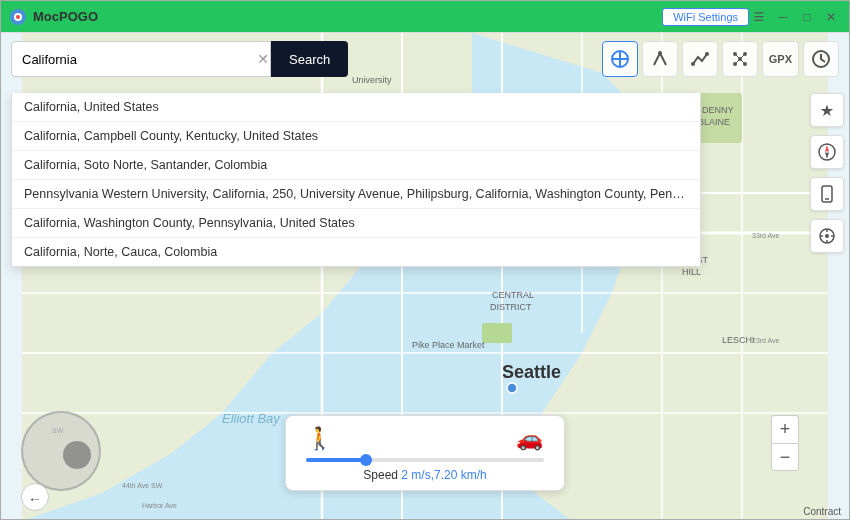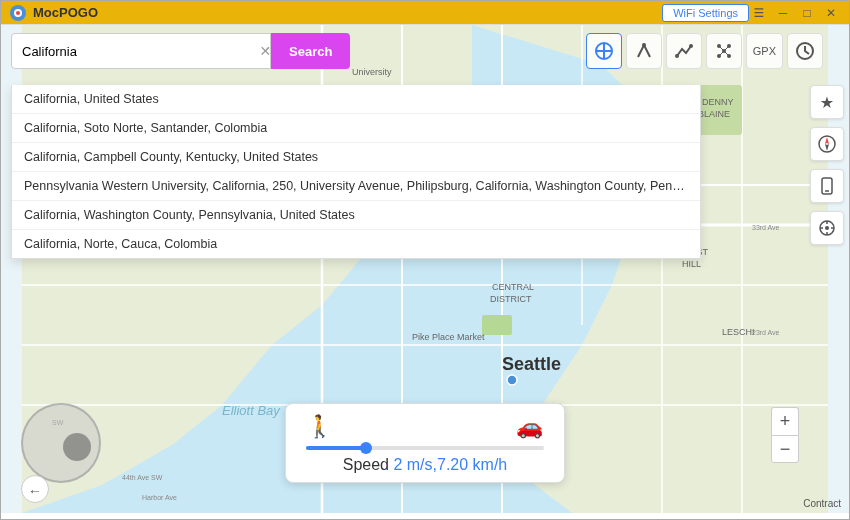--- a/index.html
+++ b/index.html
@@ -7,22 +7,22 @@
       width: 850px;
       height: 520px;
       font-family: 'Segoe UI', Arial, sans-serif;
       overflow: hidden;
       background: #fff;
       border: 1px solid #aaa;
     }
 
     
     #titlebar {
-      height: 24px;
-      background: #eab308;
+      height: 32px;
+      background: #22c55e;
       border-bottom: 1px solid #ddd;
       display: flex;
       align-items: center;
       padding: 0 8px;
       user-select: none;
     }
     #titlebar .logo {
       width: 18px;
       height: 18px;
       margin-right: 6px;
@@ -75,21 +75,21 @@
 
     
     #map-svg {
       width: 100%;
       height: 100%;
     }
 
     
     #toolbar {
       position: absolute;
-      top: 0; left: 0; right: 16px;
+      top: 0; left: 0; right: 0;
       height: 52px;
       display: flex;
       align-items: center;
       padding: 8px 10px;
       z-index: 10;
       gap: 6px;
     }
 
     #search-container {
       position: relative;
@@ -120,26 +120,26 @@
       width: 18px;
       height: 18px;
       display: flex;
       align-items: center;
       justify-content: center;
     }
 
     #search-btn {
       height: 36px;
       padding: 0 18px;
-      background: #d946ef;
+      background: #0f172a;
       color: #fff;
       border: none;
       border-radius: 0 4px 4px 0;
       font-size: 13px;
-      font-weight: 700;
+      font-weight: 400;
       cursor: pointer;
     }
 
     
     .toolbar-spacer { flex: 1; }
     .toolbar-right {
       display: flex;
       align-items: center;
       gap: 4px;
     }
@@ -155,21 +155,21 @@
       border: 1px solid #ddd;
       font-size: 16px;
       color: #555;
     }
     .tool-icon.active {
       border-color: #3b82f6;
       color: #3b82f6;
     }
     .tool-icon.gpx-label {
       font-size: 11px;
-      font-weight: normal;
+      font-weight: bold;
       color: #555;
       width: auto;
       padding: 0 6px;
     }
 
     
     #dropdown {
       position: absolute;
       top: 60px;
       left: 10px;
@@ -276,21 +276,21 @@
       top: -4px;
       left: 25%;
       width: 12px;
       height: 12px;
       background: #3b82f6;
       border-radius: 50%;
       transform: translateX(-50%);
     }
 
     #speed-text {
-      font-size: 16px;
+      font-size: 12px;
       color: #333;
     }
     #speed-text .speed-value {
       color: #3b82f6;
       font-weight: 500;
     }
 
     
     #joystick {
       position: absolute;
@@ -502,22 +502,22 @@
         <svg width="20" height="20" viewBox="0 0 20 20">
             <circle cx="10" cy="10" r="8" fill="none" stroke="#555" stroke-width="2"></circle>
             <polyline points="10,5 10,10 14,13" fill="none" stroke="#555" stroke-width="2"></polyline>
           </svg>
       </div>
     </div>
   </div>
 
   <div id="dropdown">
   <div class="dropdown-item">California, United States</div>
+      <div class="dropdown-item">California, Campbell County, Kentucky, United States</div>
       <div class="dropdown-item">California, Soto Norte, Santander, Colombia</div>
-      <div class="dropdown-item">California, Campbell County, Kentucky, United States</div>
       <div class="dropdown-item">Pennsylvania Western University, California, 250, University Avenue, Philipsburg, California, Washington County, Pennsylvania, 15419, United States</div>
       <div class="dropdown-item">California, Washington County, Pennsylvania, United States</div>
       <div class="dropdown-item">California, Norte, Cauca, Colombia</div>
     </div>
 
   <div id="right-panel">
     <div class="right-icon">★</div>
     <div class="right-icon">
       <svg width="18" height="18" viewBox="0 0 18 18">
           <circle cx="9" cy="9" r="8" fill="none" stroke="#555" stroke-width="1.5"></circle>

